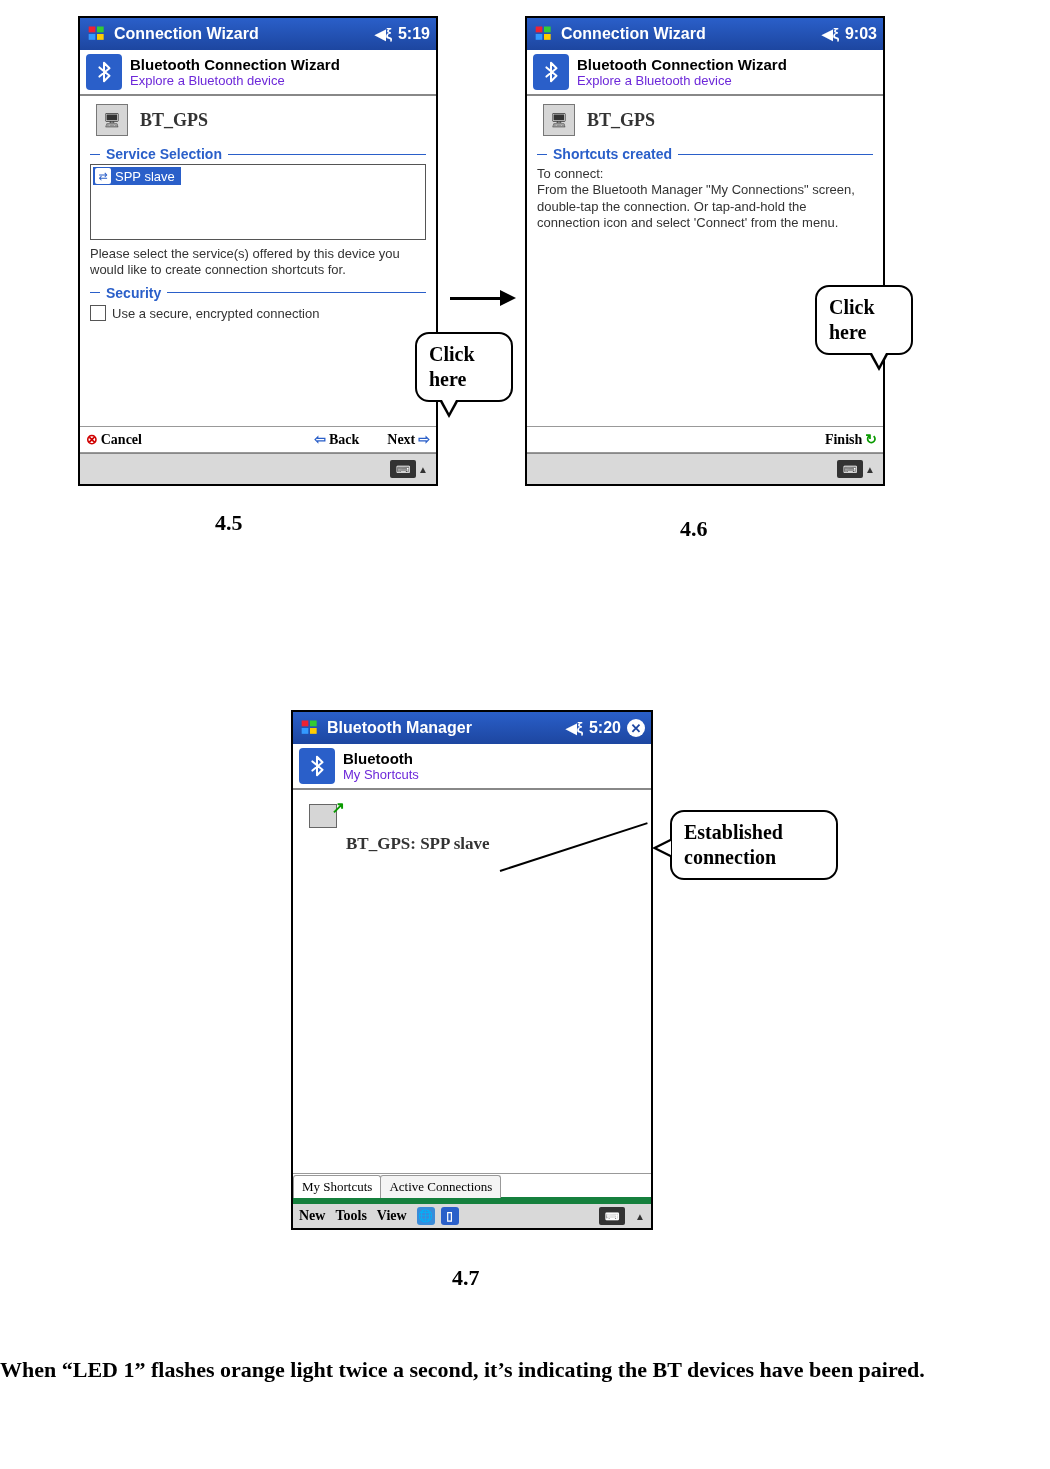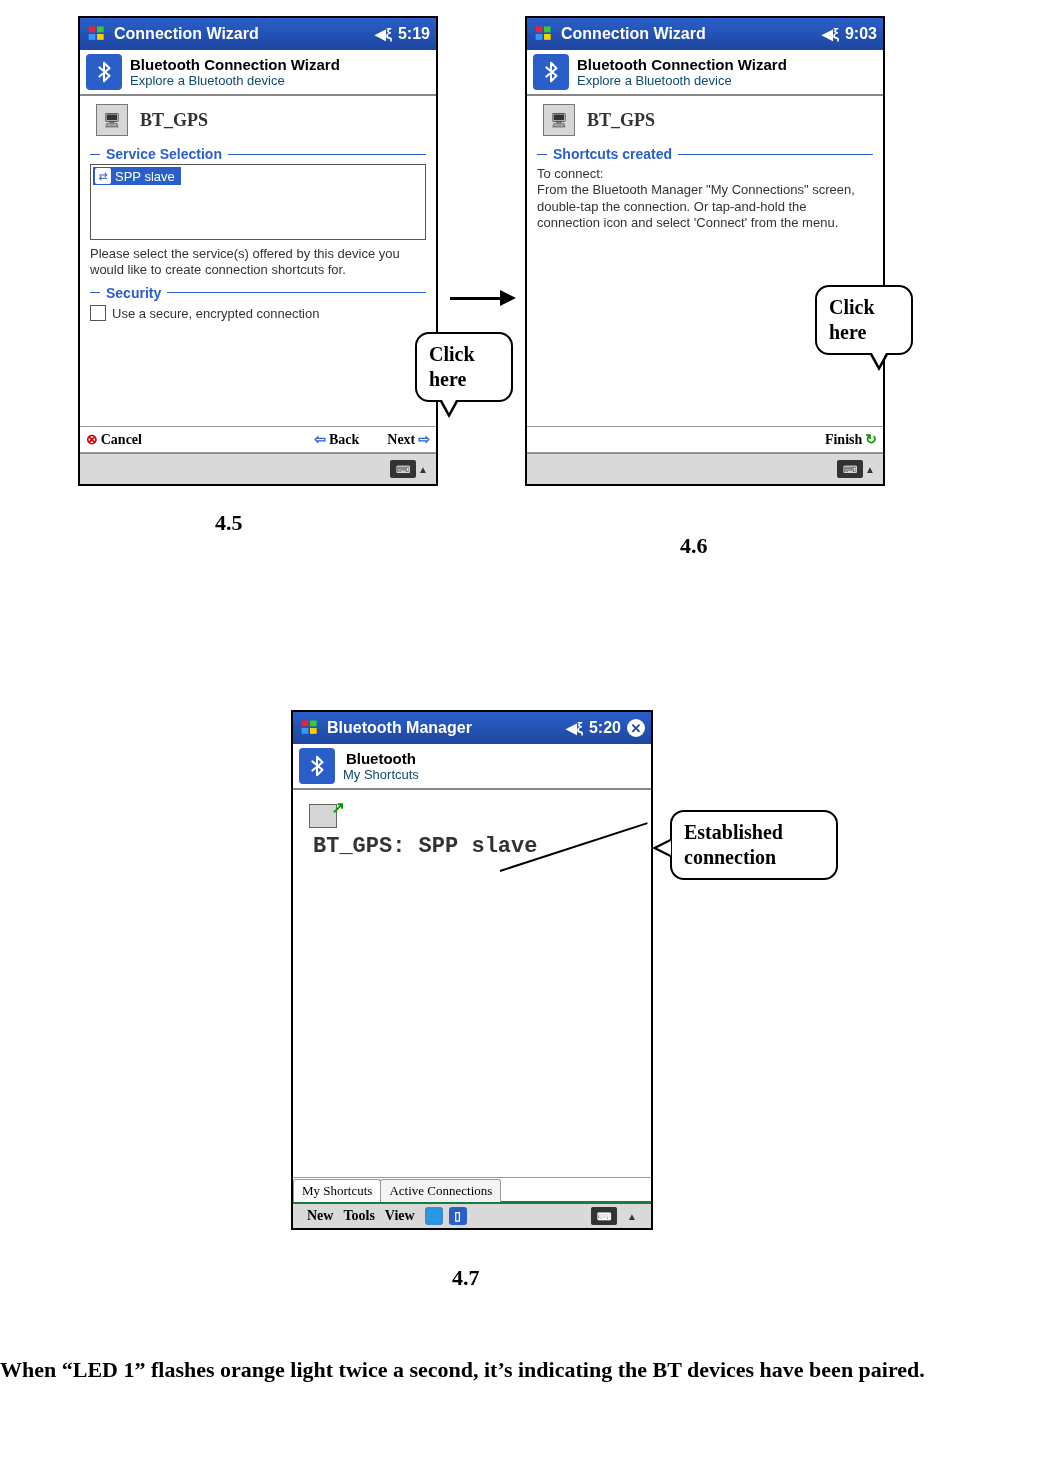--- a/index.html
+++ b/index.html
@@ -70,26 +70,25 @@
     display: flex; align-items: center; justify-content: center;
     color: #fff;
     font-size: 22px;
     font-weight: bold;
   }
   .subheader-text .line1 {
     font-family: Tahoma, Arial, sans-serif;
     font-size: 15px;
     font-weight: bold;
     color: #000;
-    text-align: center;
   }
   .subheader-text .line2 {
     font-family: Tahoma, Arial, sans-serif;
     font-size: 13px;
-    color: #0c4a6e;
+    color: #6d28d9;
   }
   .content {
     flex: 1;
     position: relative;
     font-family: Tahoma, Arial, sans-serif;
     font-size: 13px;
     color: #333;
     padding: 6px 10px 0 10px;
   }
   .device-row {
@@ -314,24 +313,24 @@
     border-radius: 3px 3px 0 0;
     position: relative;
     top: 1px;
   }
   .tab.active {
     background: #fff;
     font-weight: normal;
   }
   .menu-row {
     background: #d9d9d9;
-    border-top: 3px solid #15803d;
-    display: flex;
-    align-items: center;
-    padding: 3px 14px;
+    border-top: 7px solid #15803d;
+    display: flex;
+    align-items: center;
+    padding: 3px 6px;
     gap: 10px;
     font-size: 14px;
     font-weight: bold;
     color: #000;
   }
   .menu-row .grow { flex: 1; }
   .menu-icons { display: inline-flex; gap: 6px; align-items: center; }
   .mini-icon {
     width: 18px; height: 18px;
     border-radius: 3px;
@@ -360,25 +359,26 @@
   }
   .conn-line {
     position: absolute;
     height: 2px;
     background: #000;
     transform-origin: left center;
     z-index: 4;
   }
 
   .shortcut-label-overlay {
-    font-family: Liberation Mono, monospace;
-    font-weight: bold;
-    font-size: 22px;
+    font-family: Liberation Serif, serif;
+    font-weight: bold;
+    font-size: 17px;
     background: #fff;
     padding: 2px 4px;
+    margin-left: 33px;
   }
 </style>
 </head>
 <body>
 
 <div class="page">
 
   <div class="pda" style="left:78px; top:16px; height:470px;">
     <div class="pda-inner">
       <div class="titlebar">
@@ -518,21 +518,21 @@
       </div>
     </div>
   </div>
 
   <div class="callout down-right" style="left:815px; top:285px; width:70px;">
     <span>Click here</span>
     <span class="tail"></span>
   </div>
 
   <div class="fig-caption" style="left:215px; top:510px;">4.5</div>
-  <div class="fig-caption" style="left:680px; top:533px;text-align:center;">4.6</div>
+  <div class="fig-caption" style="left:680px; top:516px;text-align:center;">4.6</div>
 
 
   <div class="pda" style="left:291px; top:710px; height:520px; width:362px;">
     <div class="pda-inner">
       <div class="titlebar">
         <span class="win-flag">
           <svg viewBox="0 0 24 24" width="20" height="20">
             <rect x="2" y="3" width="8" height="7" fill="#e23"></rect>
             <rect x="12" y="3" width="8" height="7" fill="#3c3"></rect>
             <rect x="2" y="12" width="8" height="7" fill="#39f"></rect>

